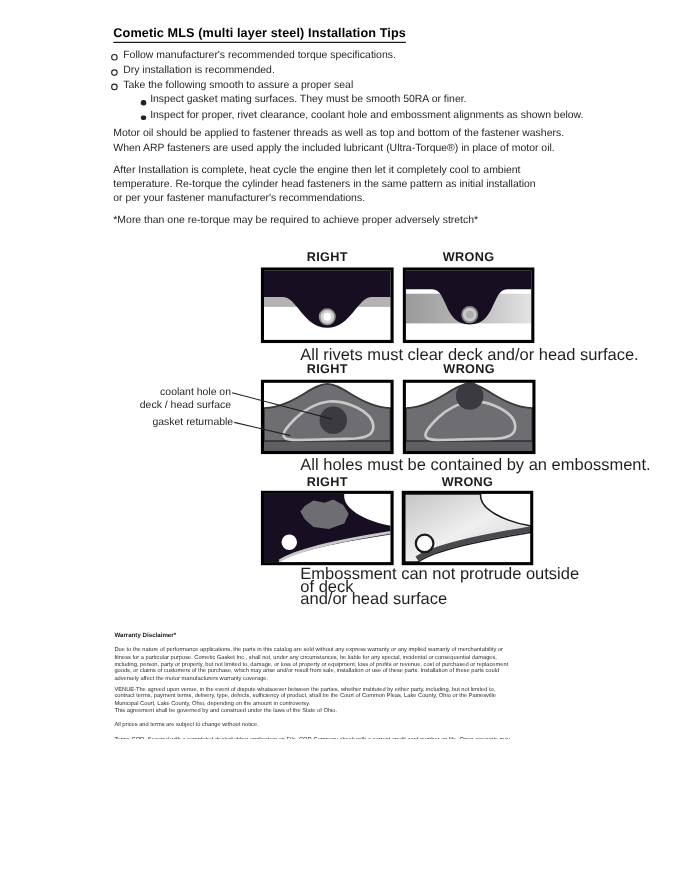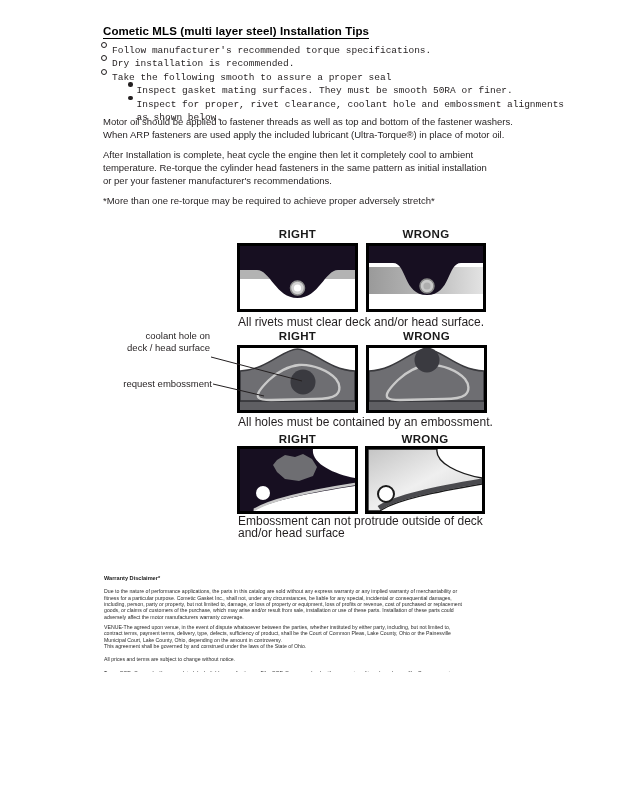--- a/index.html
+++ b/index.html
@@ -9,37 +9,37 @@
   }
   .abs{position:absolute;}
   .pre{white-space:pre-line;}
   
   .title{
     left:103px;top:25px;font-size:11.5px;font-weight:bold;color:#000;
     border-bottom:1.5px solid #000;padding-bottom:1px;letter-spacing:.1px;
   }
   
   .bullets{left:101px;top:44px;font-size:9.5px;line-height:13.4px;width:470px;}
-  .bullet-row{display:flex;align-items:flex-start;font-family:Liberation Mono, monospace;}
+  .bullet-row{display:flex;align-items:flex-end;}
   .sub{margin-left:27px;}
   .marker-open{
     width:4px;height:4px;border:1px solid #231f20;border-radius:50%;
     flex:0 0 auto;margin-right:5px;position:relative;top:-2px;
   }
   .marker-dot{
     width:4.5px;height:4.5px;background:#231f20;border-radius:50%;
     flex:0 0 auto;margin-right:4px;position:relative;top:-2px;
   }
   
   .diesel{left:103px;top:115px;width:470px;font-size:9.5px;line-height:13.2px;}
   .diesel h2{font-size:10.5px;font-weight:bold;margin:0 0 6px 0;color:#111;}
   .diesel p{margin:0 0 6.5px 0;}
   
   .dlabel{font-size:11.5px;font-weight:bold;color:#1a1a1a;text-align:center;letter-spacing:.3px;}
-  .caption{font-size:12px;color:#231f20;line-height:11.5px;}
+  .caption{font-size:15px;color:#231f20;line-height:11.5px;margin-left:35px;}
   .panel{position:absolute;}
   .panel svg{display:block;}
   .annot{font-size:9.5px;line-height:11.5px;text-align:right;color:#231f20;}
   
   .disclaimer{left:104px;top:575px;width:416px;font-size:5.2px;line-height:6.35px;color:#2b2b2b;}
   .disclaimer .dh{font-size:5.6px;font-weight:bold;margin:0 0 7px 0;color:#1a1a1a;}
   .disclaimer p{margin:0 0 4px 0;}
   .disclaimer p.gap{margin-bottom:7px;}
   .disclaimer p.gap2{margin-bottom:8px;}
   
@@ -112,23 +112,23 @@
       <circle cx="61" cy="43" r="7" fill="#c9c9c9" stroke="#868686" stroke-width="1.5"></circle>
       <circle cx="61" cy="43" r="3.6" fill="#aeaeae"></circle>
       <rect x="1.5" y="1.5" width="117" height="66" fill="none" stroke="#000000" stroke-width="3"></rect>
     </svg>
   </div>
   <div class="abs caption" style="left:238px;top:317px;">All rivets must clear deck and/or head surface.</div>
 
   <div class="abs dlabel" style="left:237px;top:330px;width:121px;">RIGHT</div>
   <div class="abs dlabel" style="left:366px;top:330px;width:121px;">WRONG</div>
 
-  <div class="abs annot pre" style="left:98px;top:330px;width:112px;">coolant hole on
+  <div class="abs annot pre" style="left:98px;top:351px;width:112px;">coolant hole on
 deck / head surface</div>
-  <div class="abs annot" style="left:98px;top:378px;width:114px;">request embossment</div>
+  <div class="abs annot" style="left:98px;top:378px;width:114px;">gasket returnable</div>
 
   <div class="panel" style="left:237px;top:345px;">
     <svg width="121" height="68" viewBox="0 0 121 68">
       <rect width="121" height="68" fill="#ffffff"></rect>
       <path d="M3,26 C30,25 46,4 60.5,4 C75,4 91,25 118,26 L118,65 L3,65 Z" stroke="#39393d" stroke-width="1.6" fill="#6e6e72"></path>
       <rect x="3" y="56.5" width="115" height="8.5" fill="#5f5f63"></rect>
       <line x1="3" y1="56" x2="118" y2="56" stroke="#2e2e32" stroke-width="1.4"></line>
       <path d="M22,53 C18,50 24,43 32,35 C40,27 52,21 62,20 C76,19 92,26 99,34 C103,39 104,46 99,50 C95,53 88,54 78,54 L34,55 C29,55 24,55 22,53 Z" fill="none" stroke-width="2.4" stroke="#c9c9c9"></path>
       <circle cx="66" cy="37" r="12.5" fill="#3a3a40"></circle>
       <rect x="1.5" y="1.5" width="118" height="65" fill="none" stroke="#000000" stroke-width="3"></rect>

